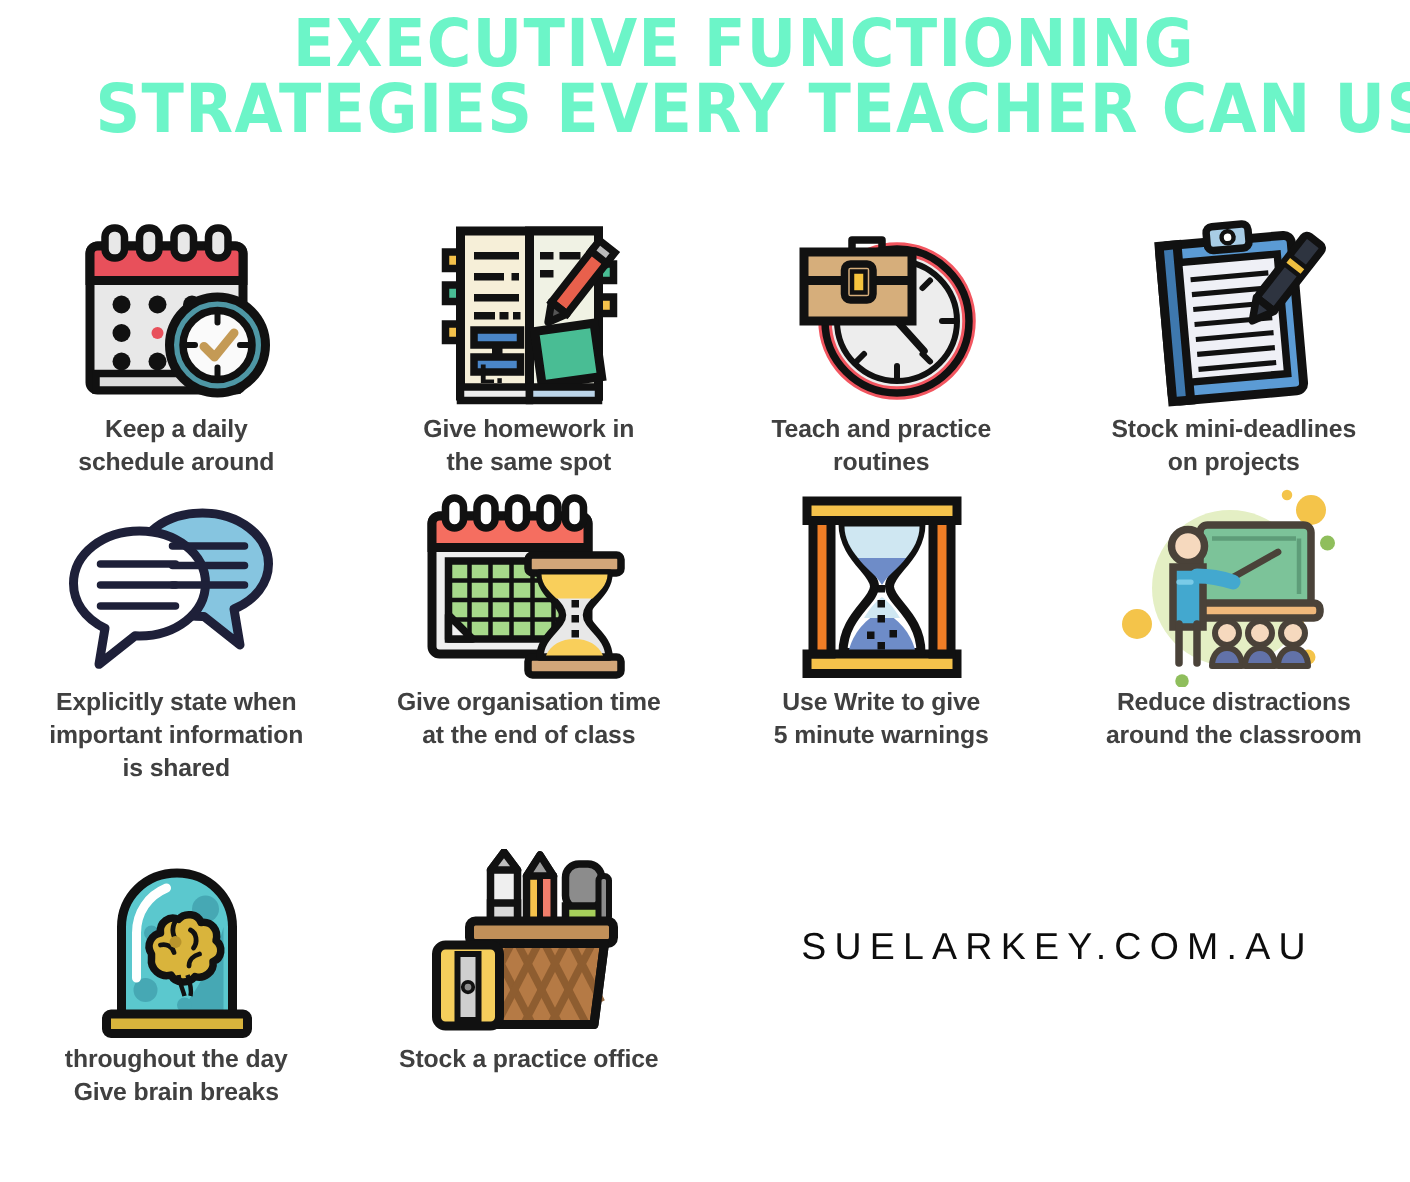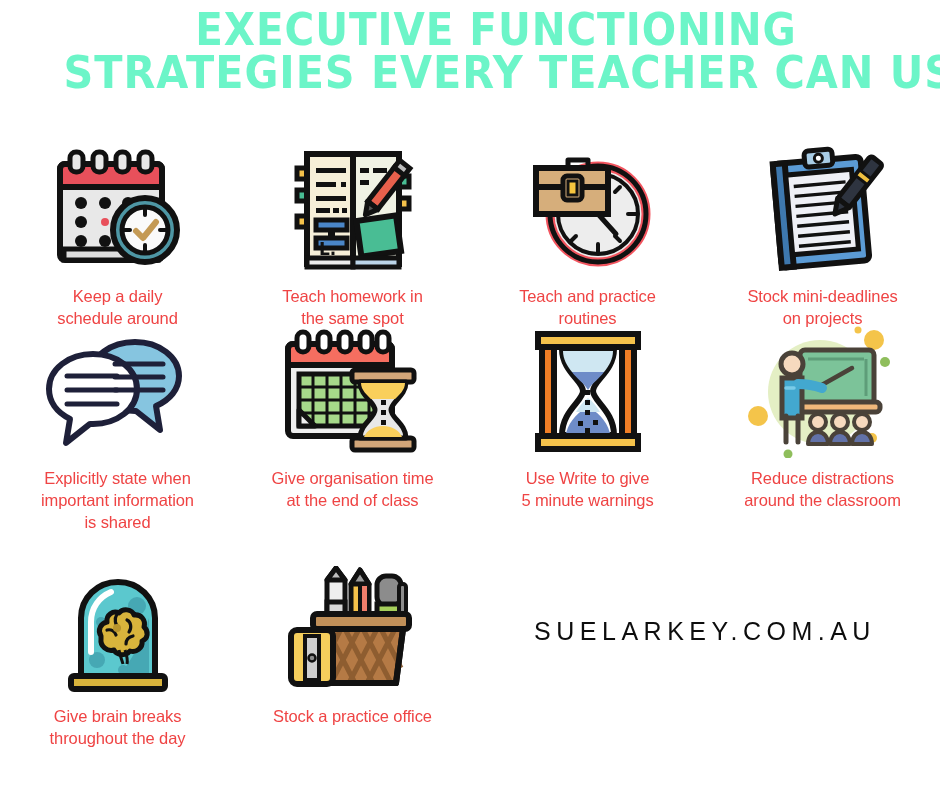--- a/index.html
+++ b/index.html
@@ -26,22 +26,22 @@
     white-space:nowrap;
   }
   .title-line.l1{font-size:44px;}
   .title-line.l2{font-size:45px;}
 
   
   .row{position:absolute;left:0;width:940px;display:flex;}
   .cell{flex:1 1 0;display:flex;flex-direction:column;align-items:center;}
   .icon-wrap{height:130px;display:flex;align-items:flex-end;justify-content:center;}
   .caption{
-    margin-top:10px;text-align:center;color:#ef4444;
-    font-weight:normal;font-size:16.5px;line-height:1.33;
+    text-align:center;color:#404040;
+    font-weight:bold;font-size:16.5px;line-height:1.33;
     letter-spacing:-0.1px;
   }
   .r1{top:146px;}
   .r2{top:328px;}
   .r3{top:566px;}
 
   .url-cell{
     flex:2 1 0;display:flex;align-items:center;justify-content:center;
     height:130px;
   }
@@ -138,21 +138,21 @@
           </g>
           <g transform="rotate(-8 96 92)">
             <rect x="76" y="72" width="40" height="36" fill="#49BD94" stroke="#111" stroke-width="6"></rect>
           </g>
           <text x="36" y="109" font-family="DejaVu Sans, sans-serif" font-size="17" font-weight="bold" fill="#111">L.</text>
           <rect x="24" y="112" width="46" height="9" fill="#EDEDED" stroke="#111" stroke-width="5"></rect>
           <rect x="70" y="112" width="46" height="9" fill="#BBD4E8" stroke="#111" stroke-width="5"></rect>
         </svg>
       </div>
       <div class="caption">
-        <div>Teach homework in</div>
+        <div>Give homework in</div>
         <div>the same spot</div>
       </div>
     </div>
 
     <div class="cell">
       <div class="icon-wrap">
         <svg width="140" height="130" viewBox="0 0 140 130">
           <circle cx="80" cy="68" r="48" fill="#EDEDED" stroke="#F2555F" stroke-width="9"></circle>
           <circle cx="80" cy="68" r="48" fill="none" stroke="#111" stroke-width="5"></circle>
           <circle cx="80" cy="68" r="40" fill="#EDEDED" stroke="#111" stroke-width="4"></circle>
@@ -379,22 +379,22 @@
             <path d="M54 64c4-1 8 1 9 5"></path>
             <path d="M80 70c-4 1-7 4-7 8"></path>
           </g>
           <circle cx="64" cy="62" r="4" fill="#B8942C"></circle>
           <path d="M72 84c2 6 3 10 2 14" fill="none" stroke="#111" stroke-width="3"></path>
           <path d="M66 84c1 6 3 10 4 14" fill="none" stroke="#111" stroke-width="3"></path>
           <rect x="18" y="110" width="94" height="13" rx="3" fill="#D9B43C" stroke="#111" stroke-width="6"></rect>
         </svg>
       </div>
       <div class="caption">
+        <div>throughout the day</div>
         <div>Give brain breaks</div>
-        <div>throughout the day</div>
       </div>
     </div>
 
     <div class="cell">
       <div class="icon-wrap">
         <svg width="140" height="130" viewBox="0 0 140 130">
           <g>
             <path d="M44 14l9-12 9 12v38H44z" fill="#EFEFEF" stroke="#111" stroke-width="5" stroke-linejoin="round"></path>
             <path d="M44 14l9-12 9 12z" fill="#BDBDBD" stroke="#111" stroke-width="5" stroke-linejoin="round"></path>
             <rect x="44" y="36" width="18" height="16" fill="#D8D8D8" stroke="#111" stroke-width="5"></rect>

